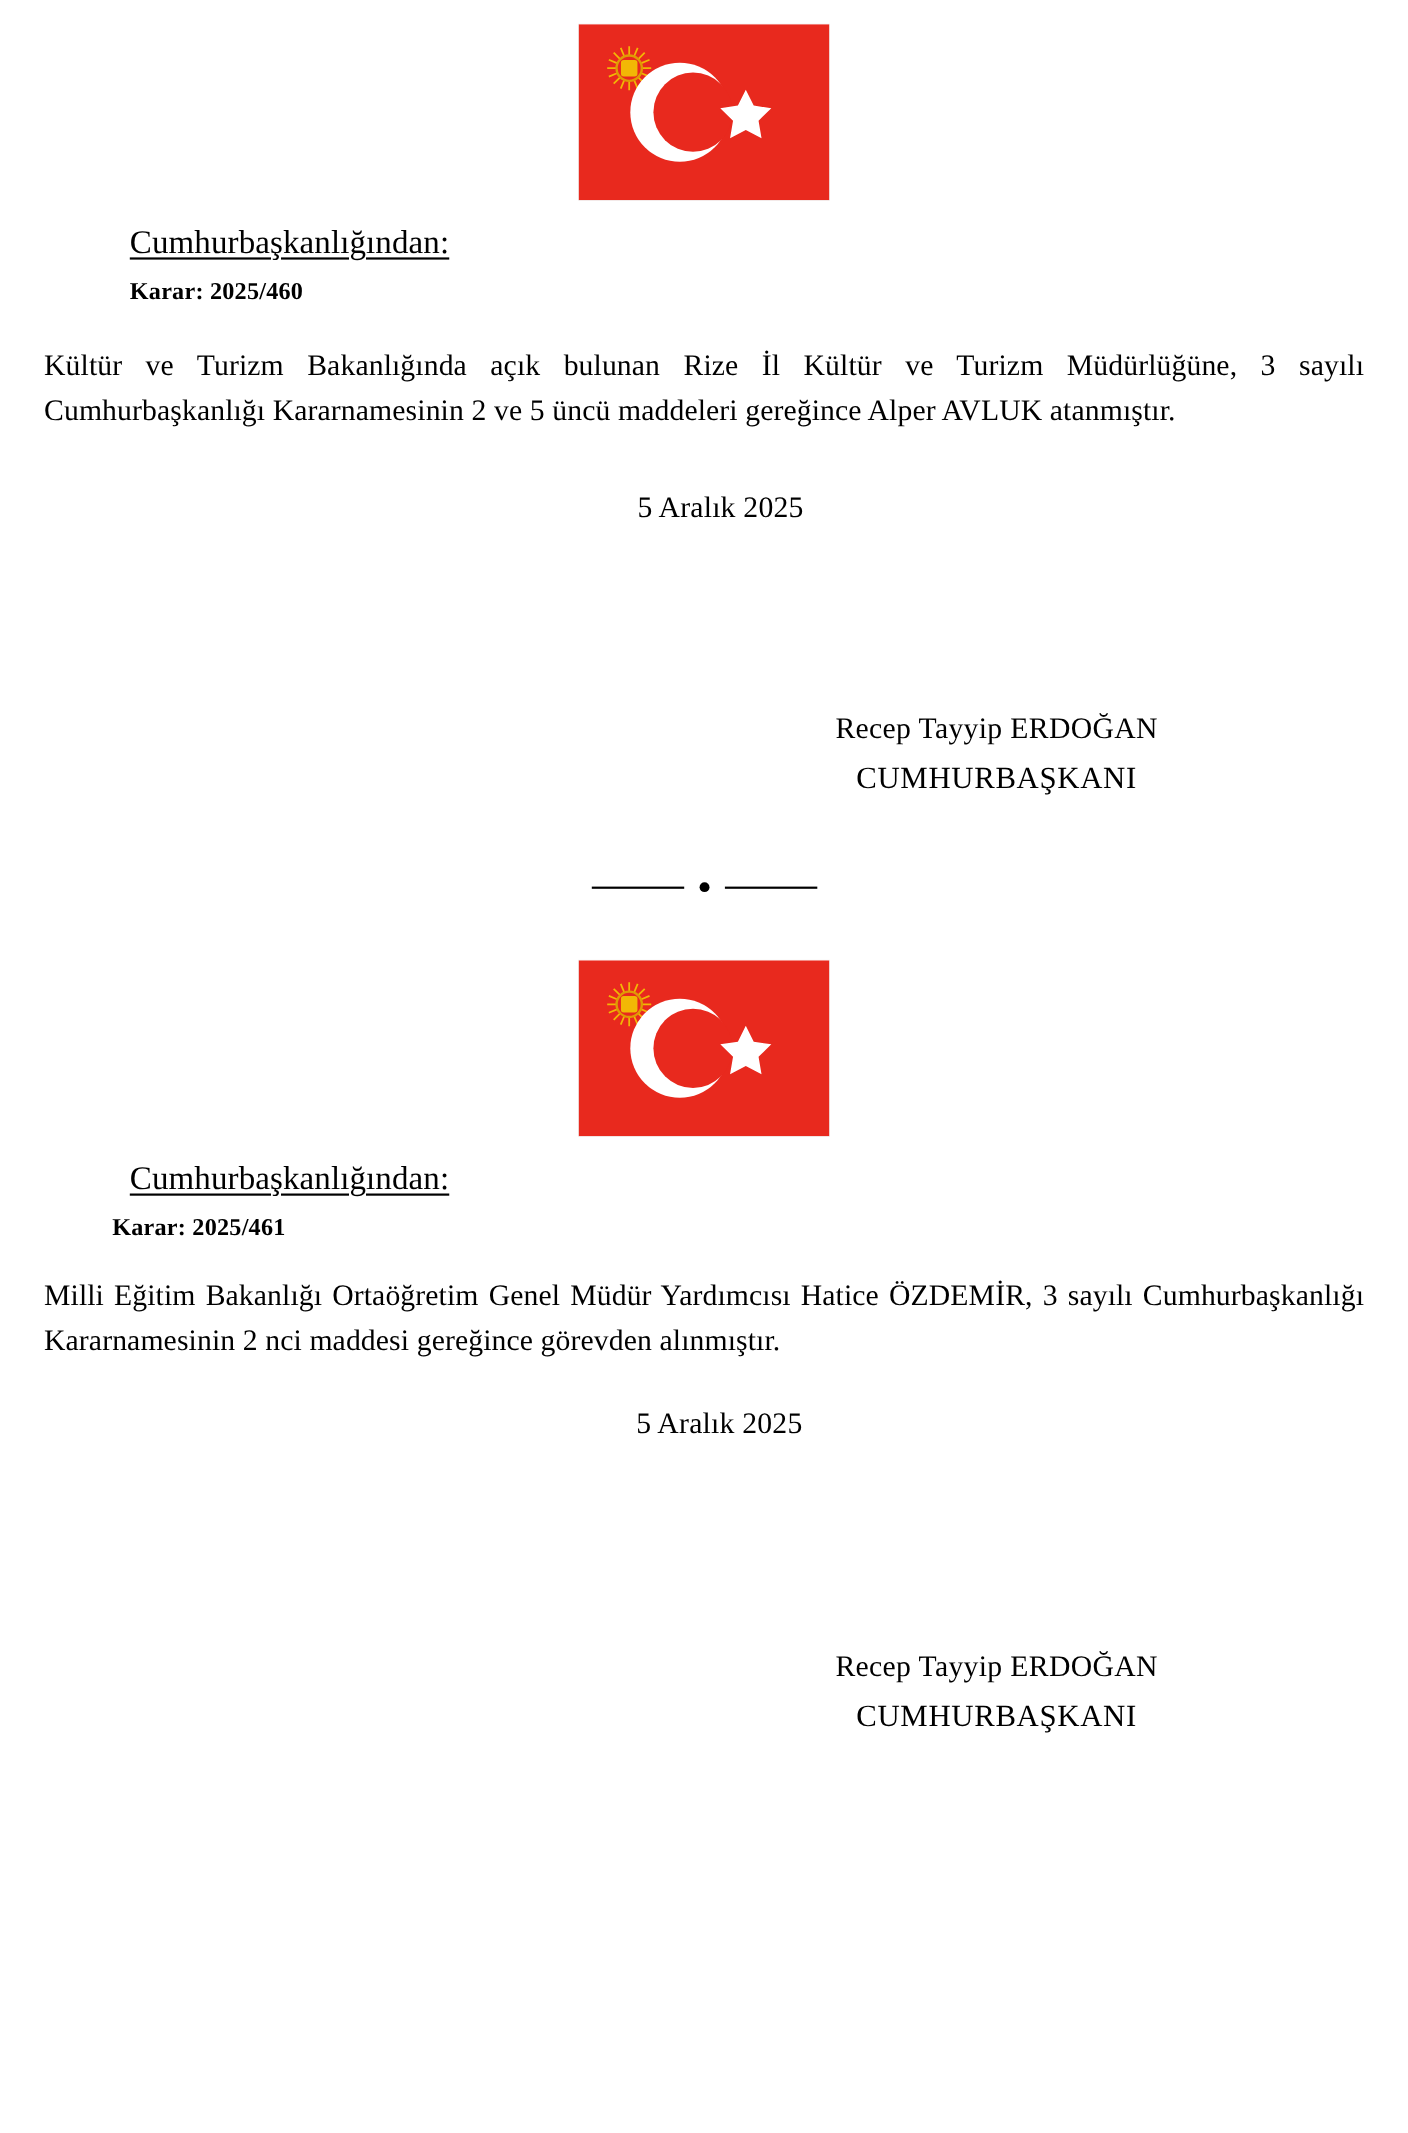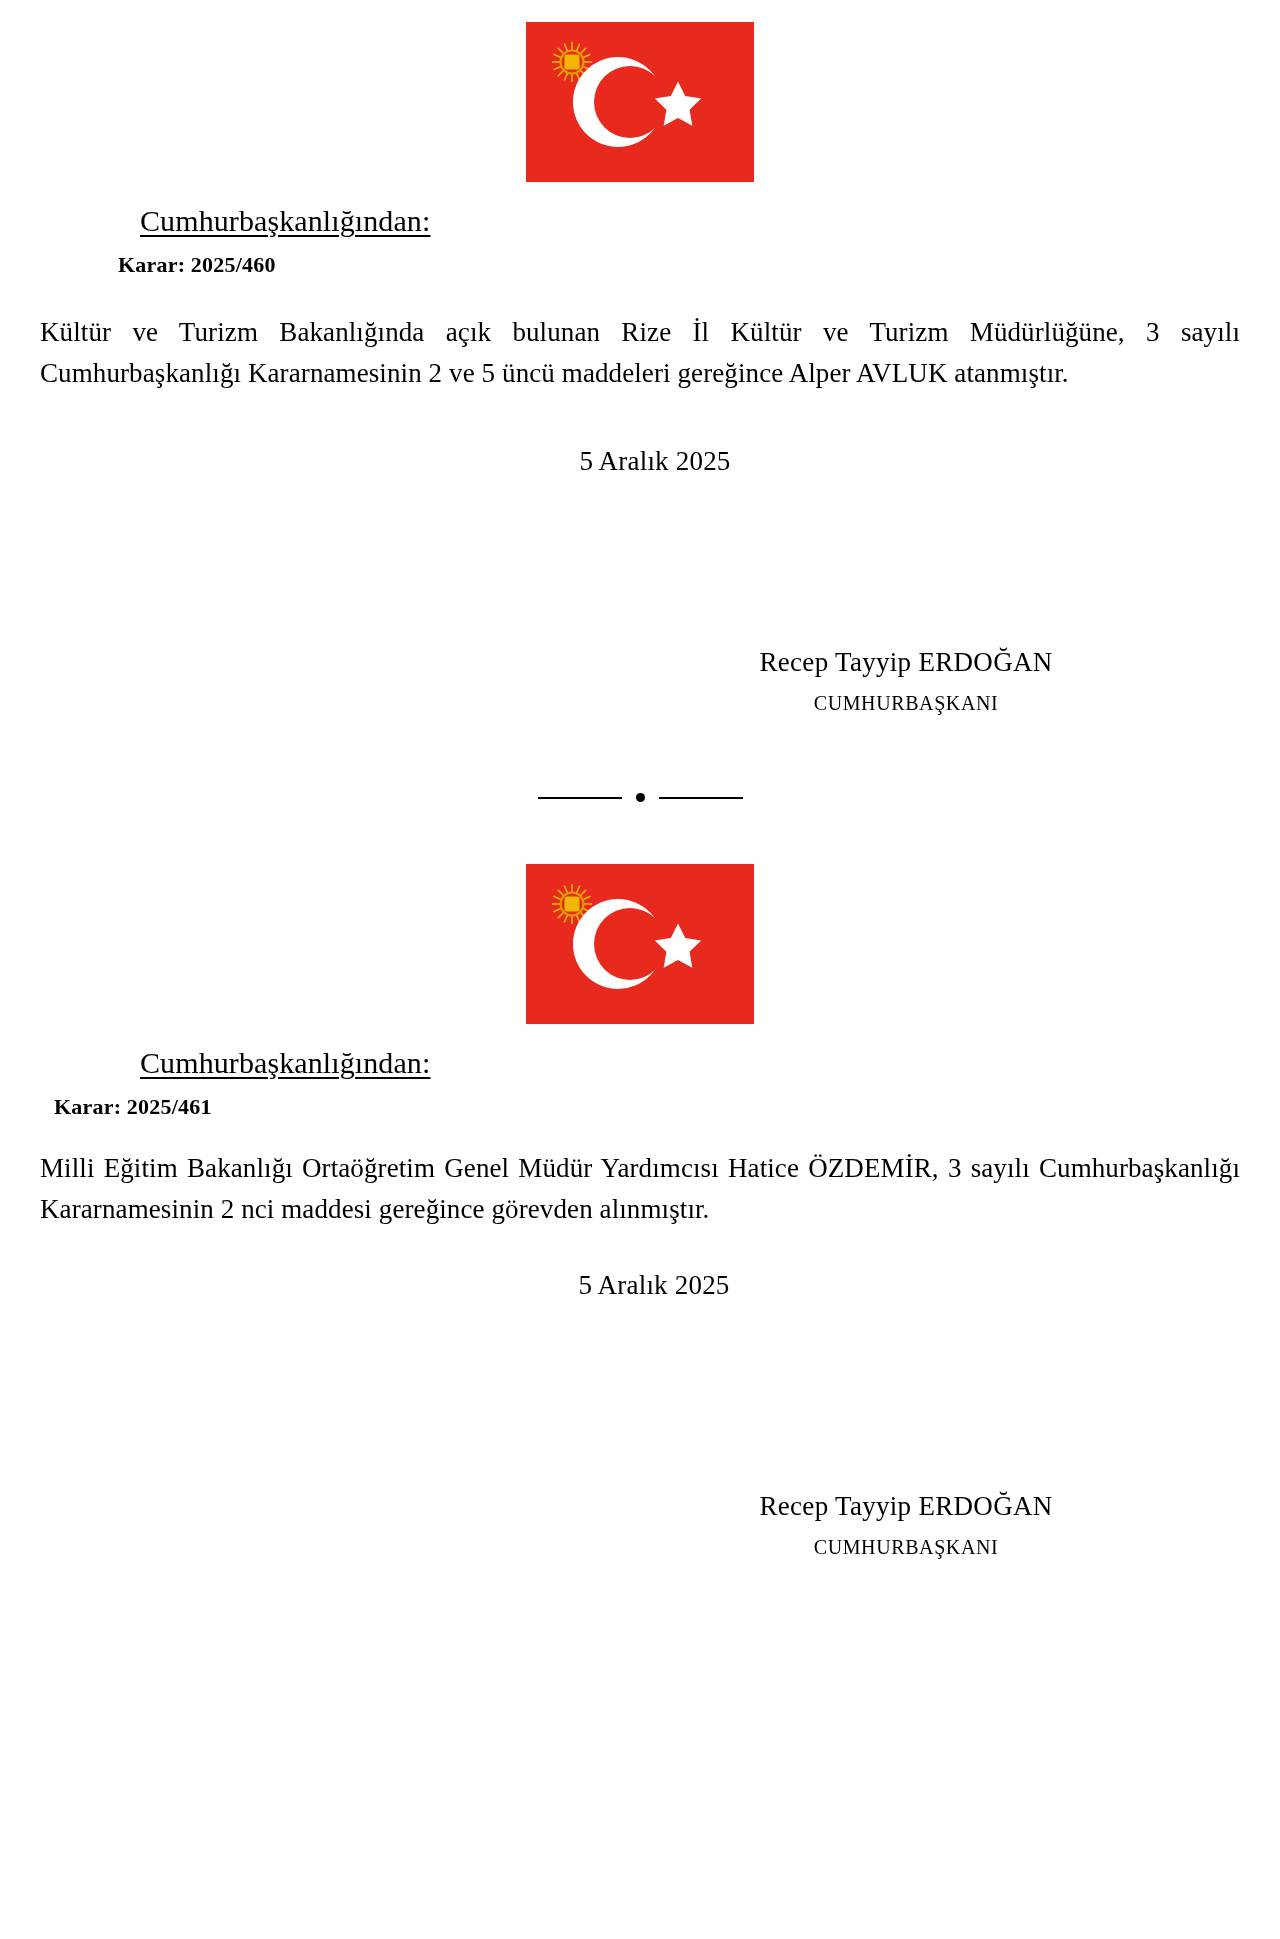--- a/index.html
+++ b/index.html
@@ -45,21 +45,20 @@
 
   
   .issuer {
     font-size: 30px;
     font-weight: 400;
     letter-spacing: 0.1px;
     text-decoration: underline;
     text-underline-offset: 4px;
     text-decoration-thickness: 1.6px;
     white-space: nowrap;
-    margin-left: 22px;
   }
 
   .karar {
     font-size: 22px;
     font-weight: bold;
     letter-spacing: 0.2px;
     white-space: nowrap;
   }
 
   
@@ -83,21 +82,21 @@
   .sign-block {
     text-align: center;
   }
   .sign-name {
     font-size: 27px;
     font-weight: normal;
     letter-spacing: 0.3px;
     white-space: nowrap;
   }
   .sign-title {
-    font-size: 20px;
+    font-size: 28px;
     font-weight: 400;
     letter-spacing: 0.6px;
     white-space: nowrap;
   }
 
   
   .ornament {
     display: flex;
     align-items: center;
     justify-content: center;
@@ -218,21 +217,21 @@
         </g>
         <polygon fill="#FFFFFF" points="152,59.5 159.2,74.0 175.2,76.4 163.6,87.7 166.3,103.7 152,96.1 137.7,103.7 140.4,87.7 128.8,76.4 144.8,74.0">
         </polygon>
       </svg>
     </div>
 
     <div style="margin-top:22px; padding-left:118px;">
       <span class="issuer">Cumhurbaşkanlığından:</span>
     </div>
 
-    <div style="margin-top:14px; padding-left:54px;">
+    <div style="margin-top:14px; padding-left:102px;">
       <span class="karar">Karar: 2025/461</span>
     </div>
 
     <p class="body-text" style="margin:28px 26px 0 40px; width:1214px; box-sizing:border-box; padding-right:14px;">Milli Eğitim Bakanlığı Ortaöğretim Genel Müdür Yardımcısı Hatice ÖZDEMİR, 3 sayılı Cumhurbaşkanlığı Kararnamesinin 2 nci maddesi gereğince görevden alınmıştır.</p>
 
     <div class="date" style="margin-top:40px; width:1308px;">5 Aralık 2025</div>
 
     <div class="sign-block" style="margin-top:190px; width:1280px; padding-right:60px; box-sizing:border-box;">
       <div class="sign-name" style="text-align:center; margin-left:592px;">Recep Tayyip ERDOĞAN</div>
       <div class="sign-title" style="text-align:center; margin-left:592px; margin-top:14px;">CUMHURBAŞKANI</div>

